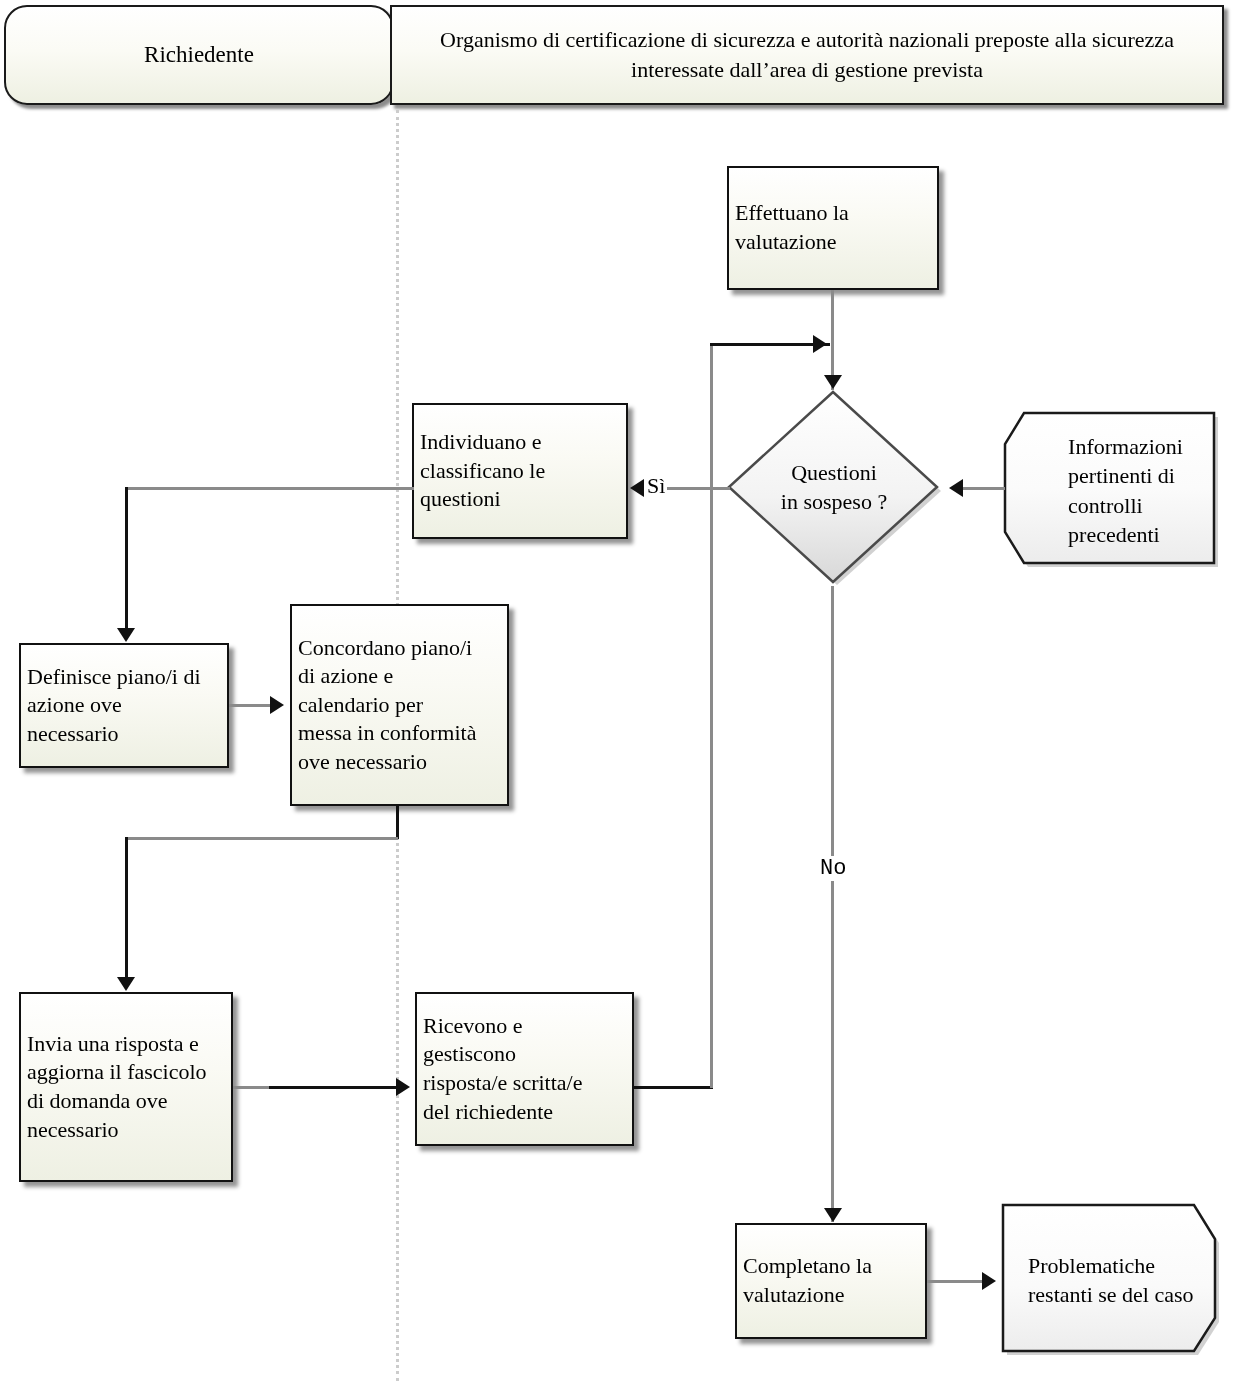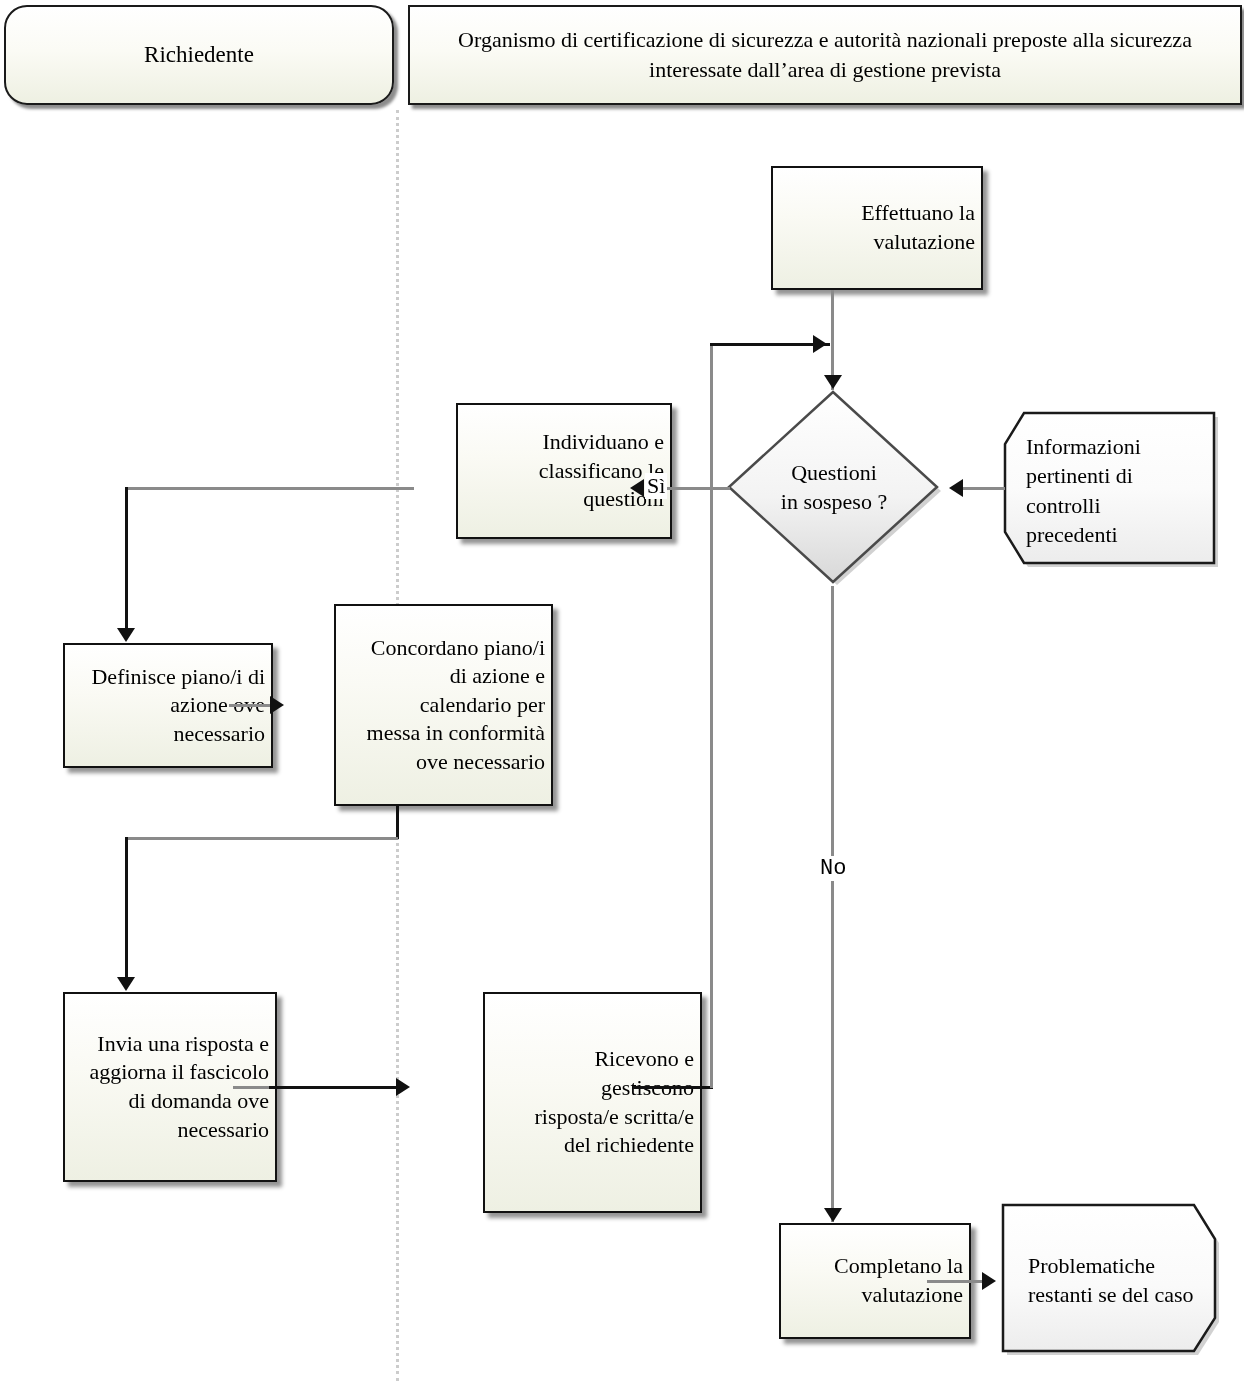--- a/index.html
+++ b/index.html
@@ -42,23 +42,22 @@
   
   .node {
     position: absolute;
     box-sizing: border-box;
     border: 2px solid #111111;
     background: linear-gradient(to bottom, #ffffff 0%, #fafaf4 40%, #eef0e3 100%);
     box-shadow: 5px 5px 4px rgba(0,0,0,0.42);
     display: flex;
     align-items: center;
     justify-content: center;
-    text-align: right;
+    text-align: left;
     line-height: 1.3;
-    margin-left: 44px;
   }
   .node-text { padding: 0 6px; width: 100%; }
 
   
   .diamond-wrap {
     position: absolute;
   }
   .diamond-wrap svg { display: block; }
   .diamond-label {
     position: absolute;
@@ -78,21 +77,21 @@
   .tag-label {
     position: absolute;
     left: 0; top: 0;
     width: 100%; height: 100%;
     display: flex;
     align-items: center;
     line-height: 1.32;
     pointer-events: none;
   }
   .tag-label.left-align { justify-content: flex-start; padding-left: 30px; box-sizing: border-box; }
-  .tag-label.mid-align { justify-content: flex-start; padding-left: 26px; box-sizing: border-box; }
+  .tag-label.mid-align { justify-content: center; padding-left: 26px; box-sizing: border-box; }
 
   
   .ln-h { position: absolute; background: #111111; height: 3px; }
   .ln-v { position: absolute; background: #111111; width: 3px; }
   .ln-h.gray { background: #8a8a8a; }
   .ln-v.gray { background: #8a8a8a; }
 
   
   .arrow { position: absolute; width: 0; height: 0; }
   .arrow.down  { border-left: 9px solid transparent; border-right: 9px solid transparent; border-top: 14px solid #111111; }
@@ -111,21 +110,21 @@
 </style>
 </head>
 <body>
 
 <div id="canvas">
 
   <div class="lane-header fs-23" style="left:4px; top:5px; width:390px; height:100px;">
     <span class="lane-header-text">Richiedente</span>
   </div>
 
-  <div class="lane-header fs-22" style="left:408px; top:5px; width:834px; height:100px;">
+  <div class="lane-header fs-22" style="left:390px; top:5px; width:834px; height:100px;">
     <span class="lane-header-text">Organismo di certificazione di sicurezza e autorità nazionali preposte alla sicurezza interessate dall’area di gestione prevista</span>
   </div>
 
   <div class="lane-divider" style="left:396px; top:110px; height:1271px;"></div>
 
   <div class="node fs-22" style="left:727px; top:166px; width:212px; height:124px;">
     <span class="node-text">Effettuano la<br>valutazione</span>
   </div>
 
   <div class="node fs-22" style="left:412px; top:403px; width:216px; height:136px;">
@@ -171,21 +170,21 @@
   </div>
 
   <div class="node fs-22" style="left:290px; top:604px; width:219px; height:202px;">
     <span class="node-text">Concordano piano/i<br>di azione e<br>calendario per<br>messa in conformità<br>ove necessario</span>
   </div>
 
   <div class="node fs-22" style="left:19px; top:992px; width:214px; height:190px;">
     <span class="node-text">Invia una risposta e<br>aggiorna il fascicolo<br>di domanda ove<br>necessario</span>
   </div>
 
-  <div class="node fs-22" style="left:439px; top:992px; width:219px; height:221px;">
+  <div class="node fs-22" style="left:415px; top:992px; width:219px; height:154px;">
     <span class="node-text">Ricevono e<br>gestiscono<br>risposta/e scritta/e<br>del richiedente</span>
   </div>
 
   <div class="node fs-22" style="left:735px; top:1223px; width:192px; height:116px;">
     <span class="node-text">Completano la<br>valutazione</span>
   </div>
 
   <div class="tag-wrap" style="left:998px; top:1200px; width:230px; height:160px;">
     <svg width="230" height="160" viewBox="0 0 230 160">
       <defs>

